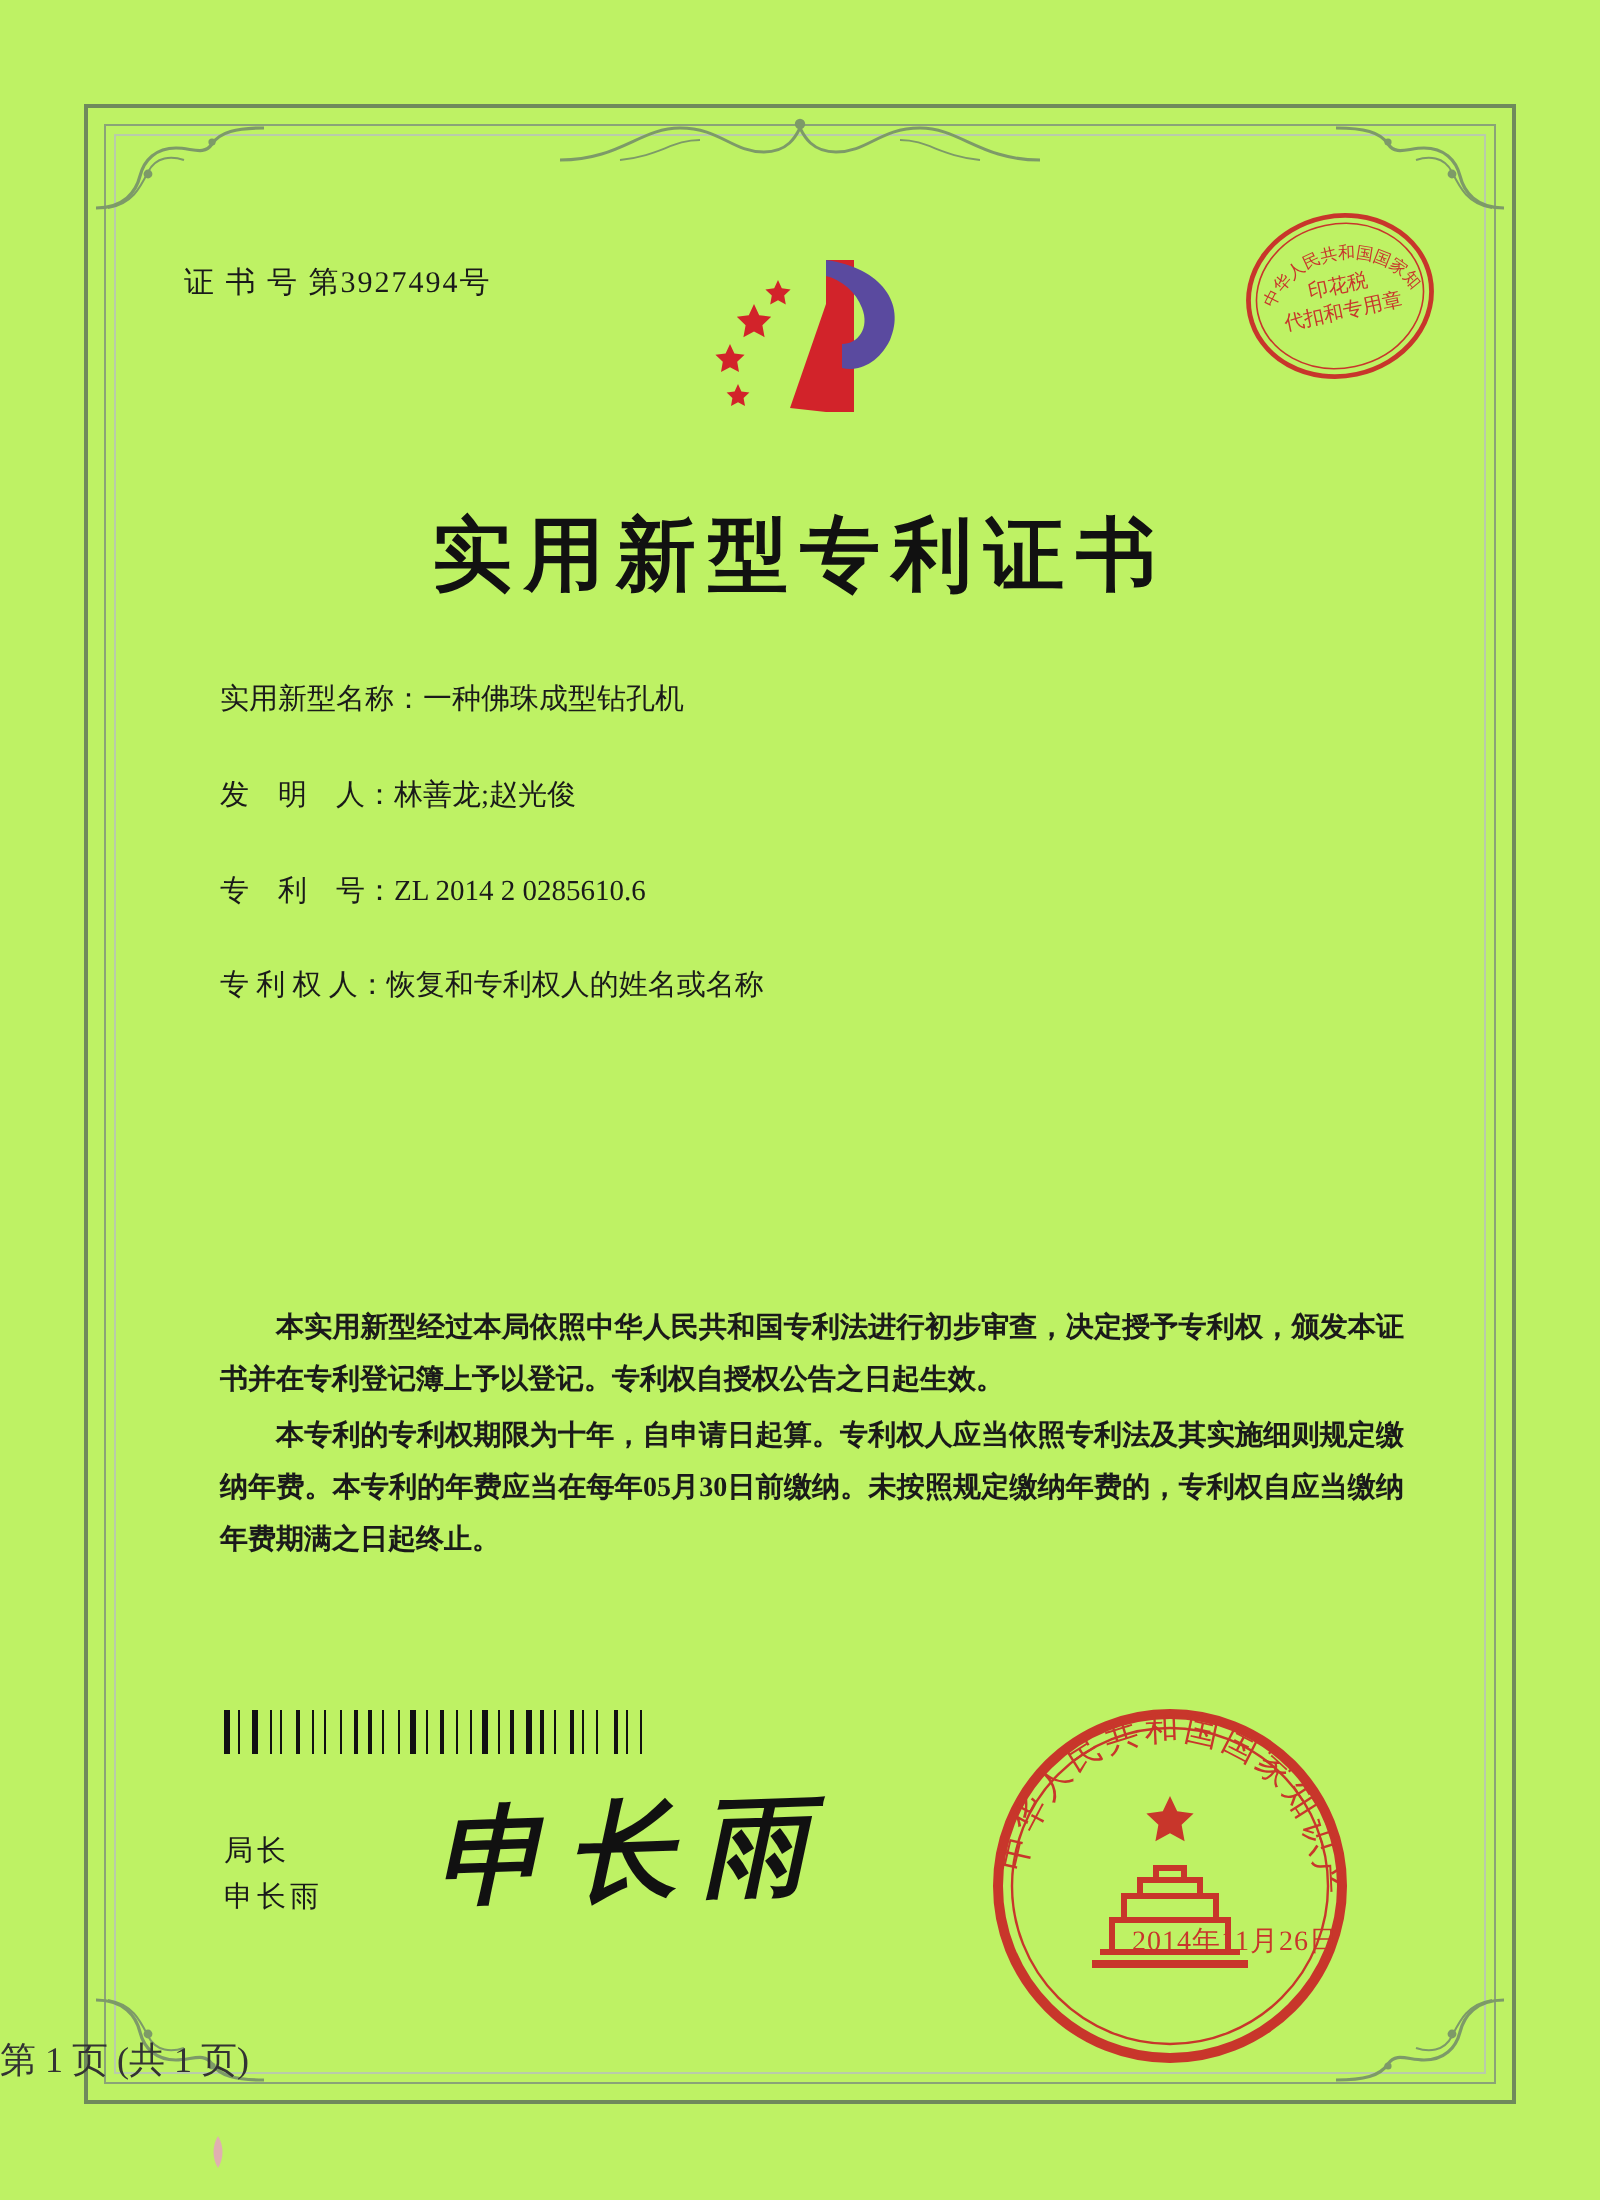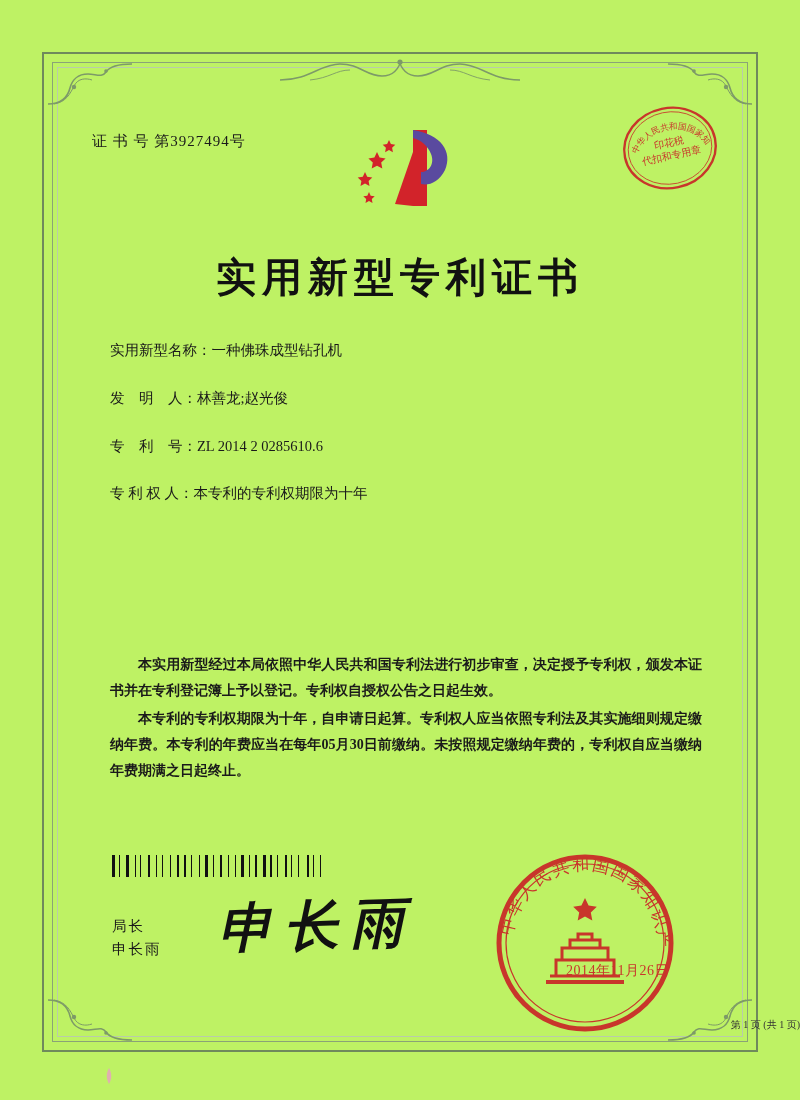--- a/index.html
+++ b/index.html
@@ -208,22 +208,22 @@
     font-size: 14px;
     color: #c8362b;
     letter-spacing: 0.5px;
     font-family: "Liberation Serif", serif;
   }
 
   .page-foot {
     position: absolute;
     left: 0; right: 0;
     top: 1018px;
-    text-align: right;
-    font-size: 10px;
+    text-align: left;
+    font-size: 18px;
     color: #333;
     font-family: "Liberation Serif", serif;
   }
 
   .bottom-mark {
     position: absolute;
     left: 104px;
     bottom: 16px;
     width: 10px;
     height: 16px;
@@ -319,21 +319,21 @@
     <div class="field-row">
       <span class="field-label">实用新型名称：</span><span class="field-value">一种佛珠成型钻孔机</span>
     </div>
     <div class="field-row">
       <span class="field-label">发　明　人：</span><span class="field-value">林善龙;赵光俊</span>
     </div>
     <div class="field-row">
       <span class="field-label">专　利　号：</span><span class="field-value">ZL 2014 2 0285610.6</span>
     </div>
     <div class="field-row">
-      <span class="field-label">专 利 权 人：</span><span class="field-value">本专利的专利权期限为十年</span>
+      <span class="field-label">专 利 权 人：</span><span class="field-value">恢复和专利权人的姓名或名称</span>
     </div>
   </div>
 
   <div class="body-text">
     <p>本实用新型经过本局依照中华人民共和国专利法进行初步审查，决定授予专利权，颁发本证书并在专利登记簿上予以登记。专利权自授权公告之日起生效。</p>
     <p>本专利的专利权期限为十年，自申请日起算。专利权人应当依照专利法及其实施细则规定缴纳年费。本专利的年费应当在每年05月30日前缴纳。未按照规定缴纳年费的，专利权自应当缴纳年费期满之日起终止。</p>
   </div>
 
   <div class="barcode">
       <i style="width: 3px; margin-right: 1px;"></i>

